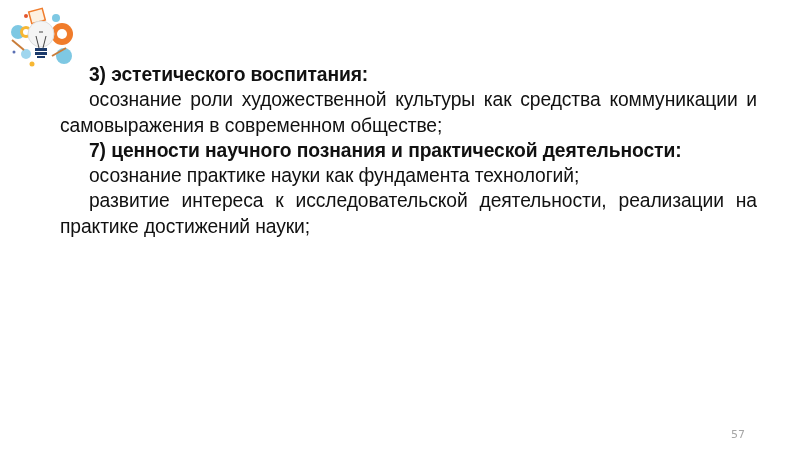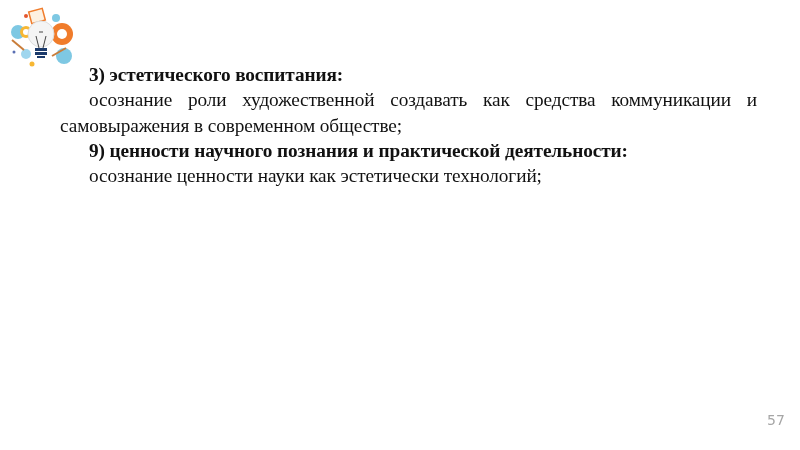--- a/index.html
+++ b/index.html
@@ -1,27 +1,27 @@
 <!DOCTYPE html>
 <html><head>
   <meta charset="utf-8">
   <style>
     html, body { margin: 0; padding: 0; }
     body { width: 800px; height: 450px; background: #ffffff; position: relative; overflow: hidden; }
     .logo { position: absolute; left: 6px; top: 4px; width: 70px; height: 70px; }
     .content {
       position: absolute; left: 60px; top: 62px; width: 697px;
-      font-family: Liberation Serif, serif; font-size: 19.3px; line-height: 25.3px; color: #111;
+      font-family: Liberation Sans, sans-serif; font-size: 19.3px; line-height: 25.3px; color: #111;
       text-align: justify; letter-spacing: -0.1px;
     }
     .content p { margin: 0; text-indent: 29px; }
     .content p.bold { font-weight: bold; }
     .page-num {
-      position: absolute; left: 731px; top: 412px;
-      font-family: "DejaVu Sans", sans-serif; font-size: 14px; color: #a6a6a6; margin-left: 36px;
+      position: absolute; left: 731px; top: 428px;
+      font-family: "DejaVu Sans", sans-serif; font-size: 11px; color: #a6a6a6;
     }
   </style>
 </head>
 <body>
 
 <div class="logo">
   <svg width="70" height="70" viewBox="0 0 70 70">
     <circle cx="12" cy="28" r="7" fill="#7ec8e3"></circle>
     <circle cx="58" cy="52" r="8" fill="#7ec8e3"></circle>
     <circle cx="20" cy="50" r="5" fill="#9fd6ee"></circle>
@@ -40,18 +40,19 @@
     <rect x="29" y="48" width="12" height="3" fill="#1b3a6b"></rect>
     <rect x="31" y="52" width="8" height="2" fill="#1b3a6b"></rect>
     <line x1="6" y1="36" x2="18" y2="46" stroke="#c97d3a" stroke-width="2"></line>
     <line x1="46" y1="52" x2="60" y2="44" stroke="#c97d3a" stroke-width="2"></line>
     <circle cx="26" cy="60" r="2.5" fill="#f7b733"></circle>
   </svg>
 </div>
 
 <div class="content">
   <p class="bold">3) эстетического воспитания:</p>
-  <p>осознание роли художественной создавать как средства коммуникации и самовыражения в современном обществе;</p>
-  <p class="bold">9) ценности научного познания и практической деятельности:</p>
-  <p>осознание ценности науки как эстетически технологий;</p>
+  <p>осознание роли художественной культуры как средства коммуникации и самовыражения в современном обществе;</p>
+  <p class="bold">7) ценности научного познания и практической деятельности:</p>
+  <p>осознание практике науки как фундамента технологий;</p>
+  <p>развитие интереса к исследовательской деятельности, реализации на практике достижений науки;</p>
 </div>
 
 <div class="page-num">57</div>
 
 </body></html>

